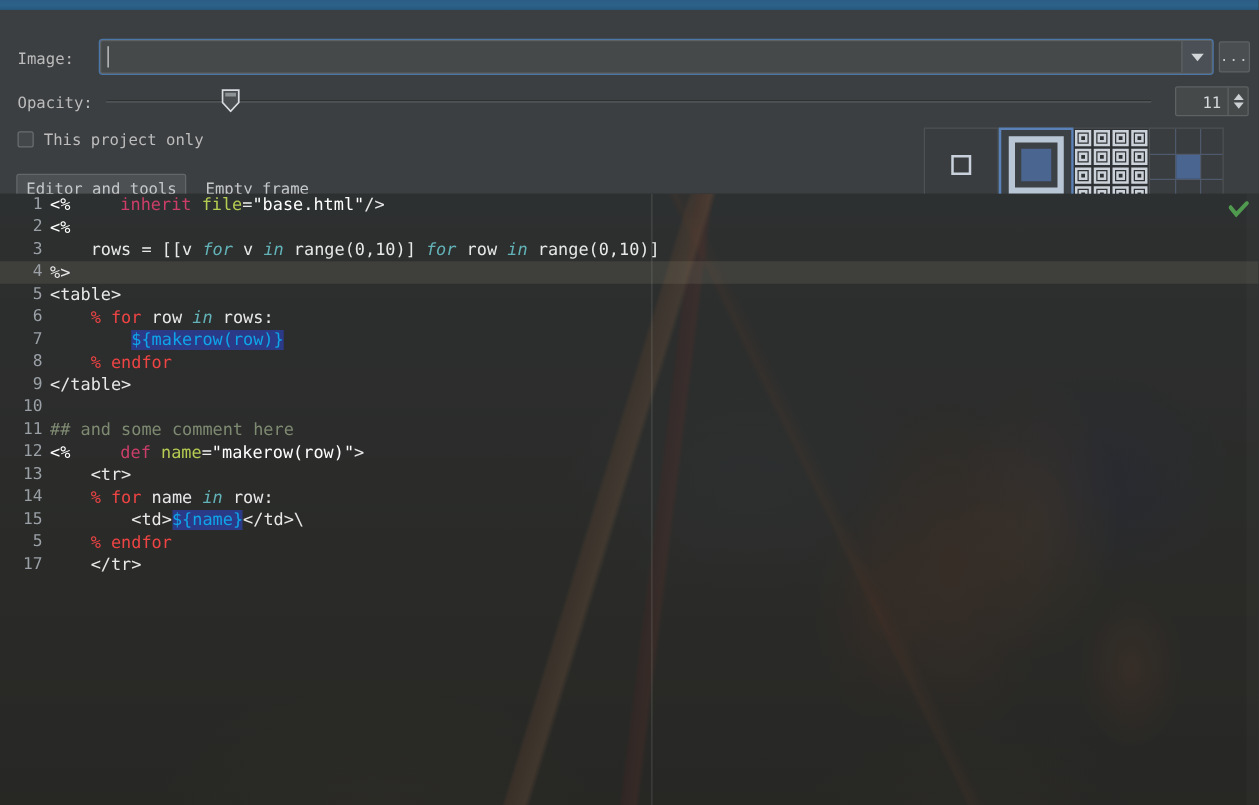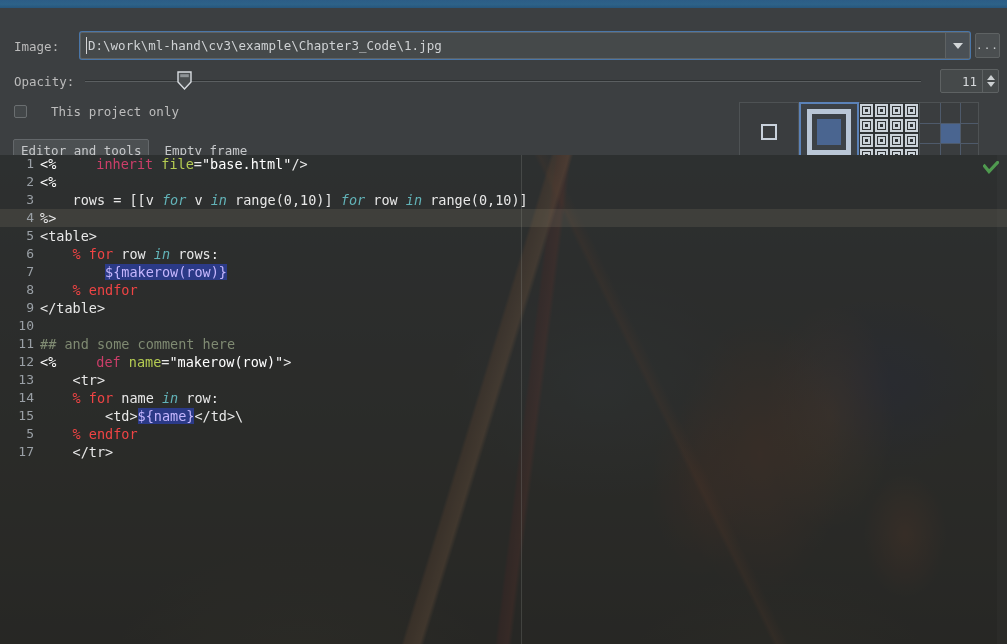--- a/index.html
+++ b/index.html
@@ -103,21 +103,21 @@
     border-left: 4px solid transparent; border-right: 4px solid transparent;
     border-bottom: 5px solid #ccd0d2;
   }
   .arrows .down {
     width: 0; height: 0;
     border-left: 4px solid transparent; border-right: 4px solid transparent;
     border-top: 5px solid #ccd0d2;
   }
 
   
-  .cbrow { position: absolute; left: 14px; top: 96px; display: flex; align-items: center; gap: 24px; }
+  .cbrow { position: absolute; left: 14px; top: 96px; display: flex; align-items: center; gap: 8px; }
   .cbox {
     width: 13px; height: 13px; background: #434749;
     border: 1px solid #6a6e70; border-radius: 2px; cursor: pointer;
   }
   .cbtext { color: #bdbdbd; font-size: 12.5px; font-family: "DejaVu Sans Mono", monospace; }
 
   
   .tabs { position: absolute; left: 13px; top: 131px; display: flex; align-items: center; gap: 7px; }
   .tab {
     font-size: 12.5px; color: #c6c8ca; padding: 3px 7px 3px 7px;
@@ -215,21 +215,21 @@
 
   
   .t-tagpct { color: #ffffff; }
   .t-kw     { color: #cc3e69; margin-left: 40px; }      
   .t-attr   { color: #b5cc52; }      
   .t-str    { color: #ffffff; }
   .t-plain  { color: #e8e8e8; }
   .t-ctl    { color: #ef4444; text-align: center; }      
   .t-pykw   { color: #62b3b8; font-style: italic; } 
   .t-cmt    { color: #7f8a72; }
-  .t-sel    { background: #2b3a87; color: #c4b5fd; }
+  .t-sel    { background: #2b3a87; color: #0ea5e9; }
 
   
   .inspect {
     position: absolute; right: 8px; top: 5px;
     width: 16px; height: 14px; cursor: pointer;
   }
   .scroll-strip {
     position: absolute; right: 0; top: 0; width: 10px; height: 489px;
     background: rgba(255,255,255,0.02);
   }
@@ -240,21 +240,20 @@
 <div id="root">
 
   <div class="titlebar"></div>
 
   <div class="panel">
 
     <div class="lbl img-label">Image:</div>
 
     <div class="img-field">
       <span class="caret"></span>
-      <span class="val">D:\work\ml-hand\cv3\example\Chapter3_Code\1.jpg</span>
       <span class="dd">
         <span class="tri"></span>
       </span>
     </div>
 
     <div class="browse-btn">...</div>
 
     <div class="lbl op-label">Opacity:</div>
 
     <div class="slider">

